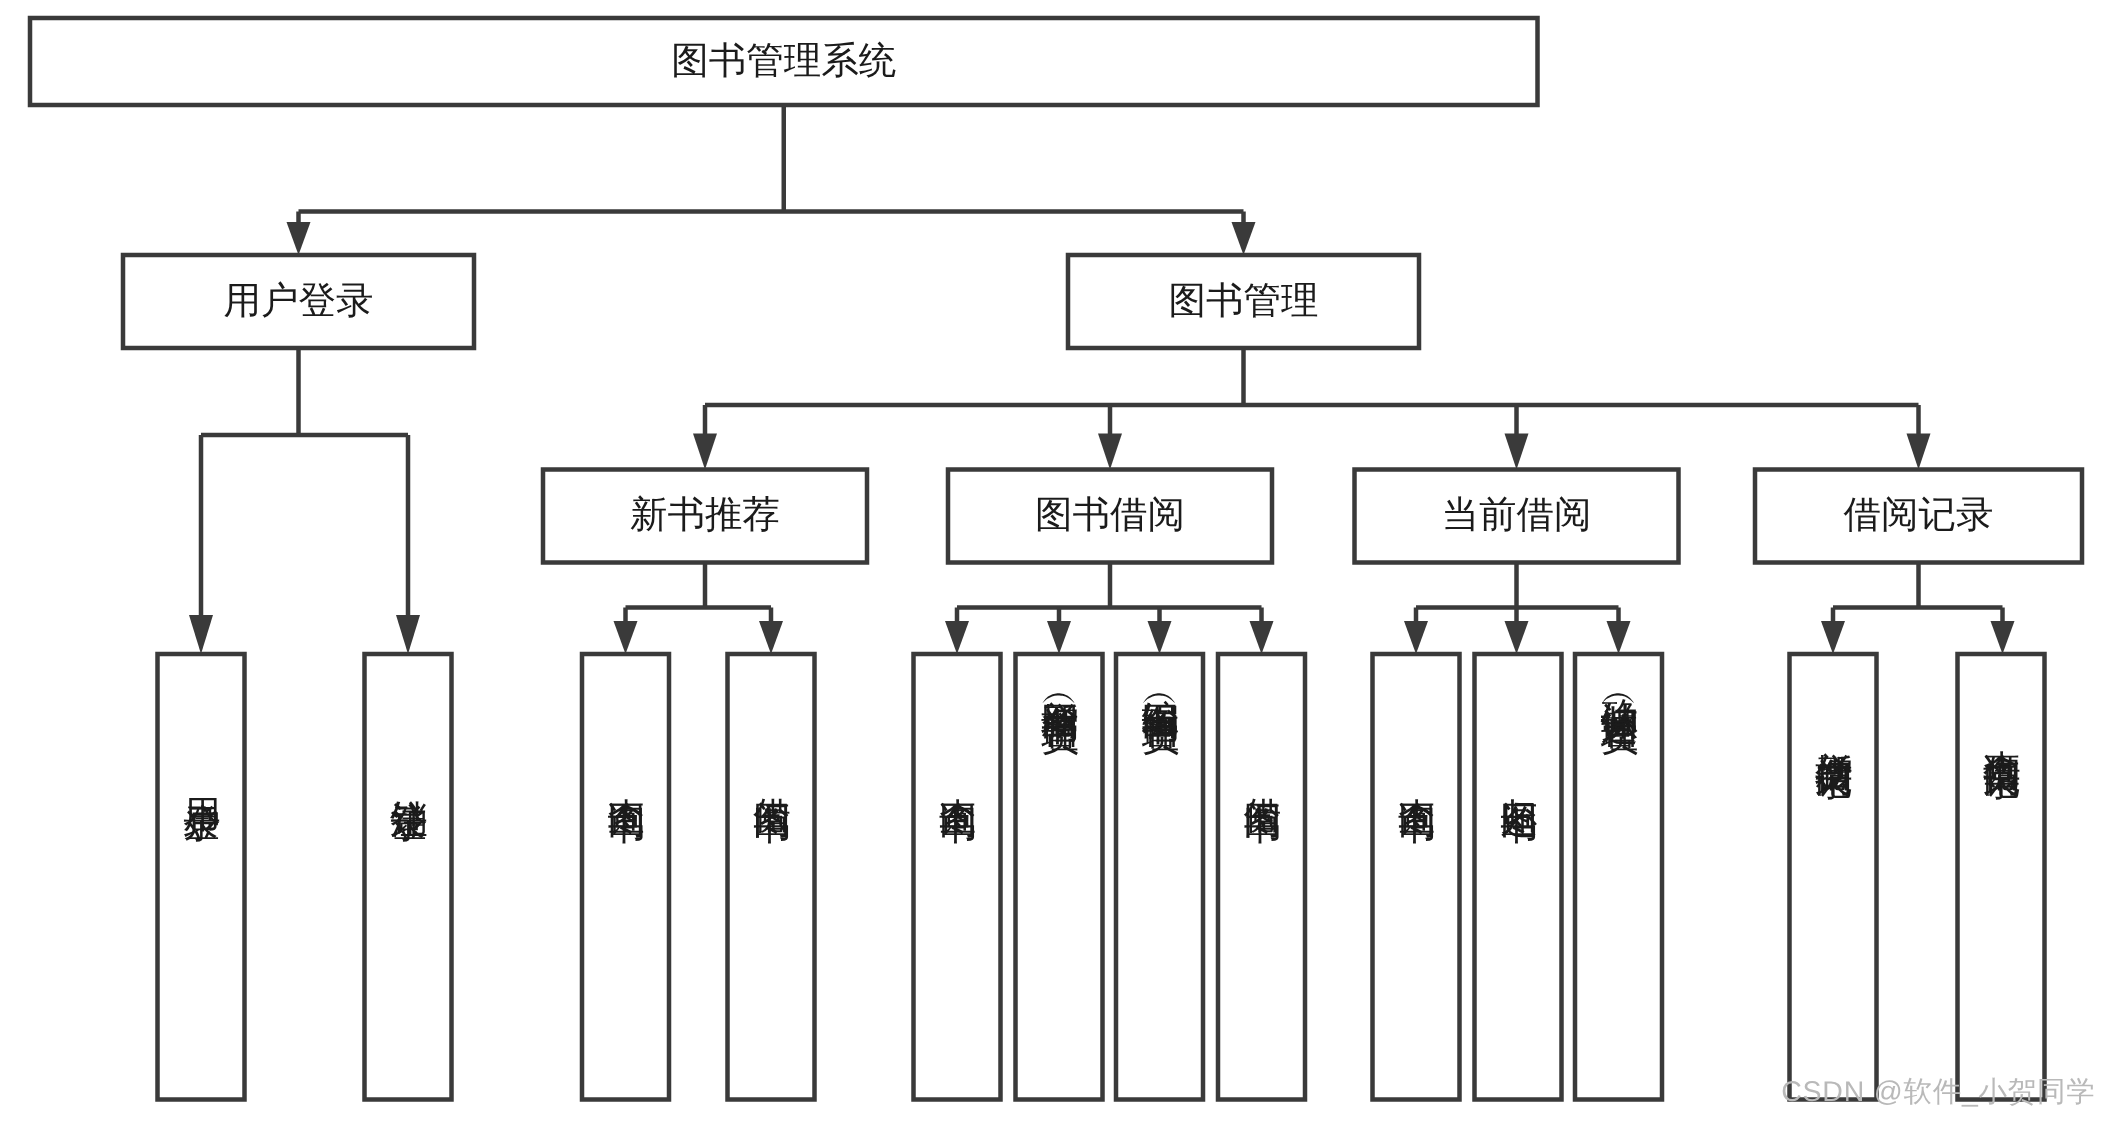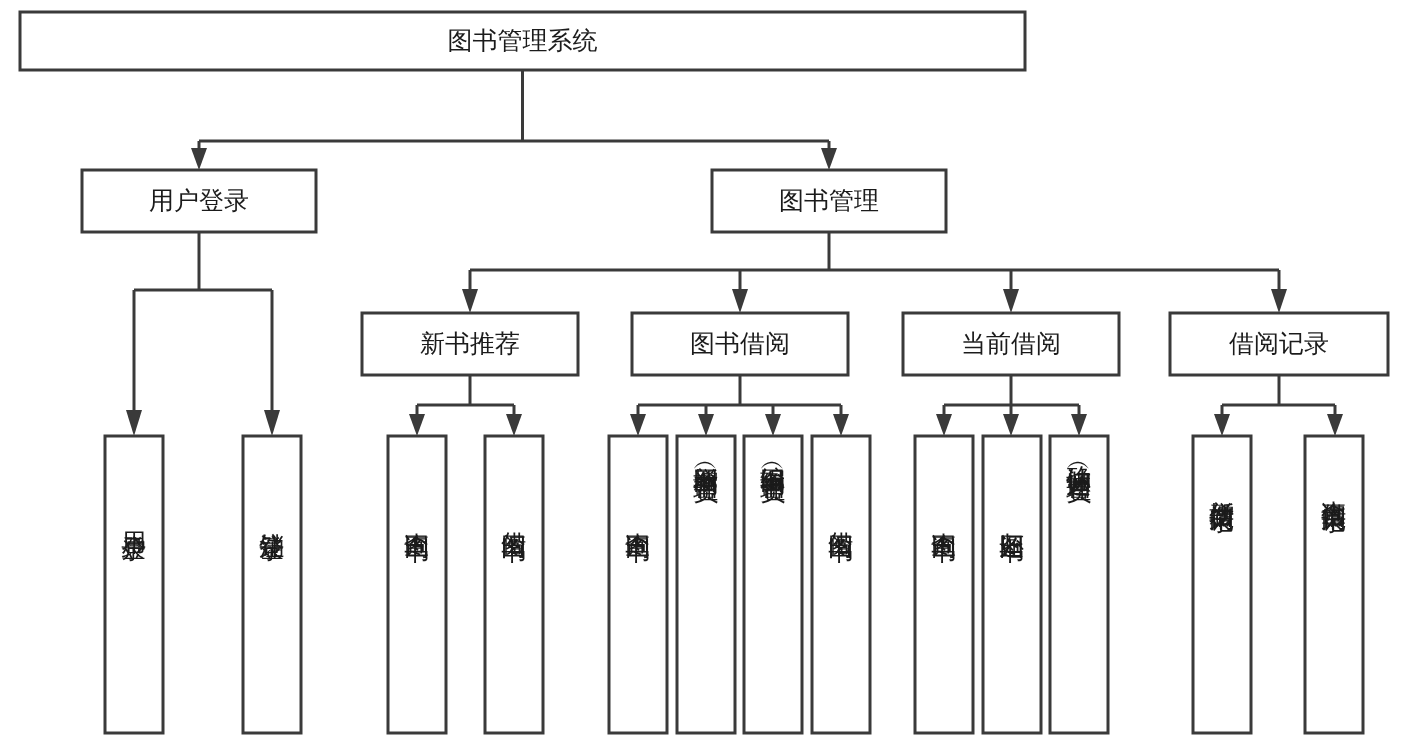--- a/index.html
+++ b/index.html
@@ -248,13 +248,14 @@
     <span class="vert-label" style="margin-top:10px;">确认归还（管理员）</span>
   </div>
 
   <div class="vert-label-wrap" style="left:1193px; top:436px; width:58px; height:297px;">
     <span class="vert-label" style="margin-top:44px;">新增借阅记录</span>
   </div>
   <div class="vert-label-wrap" style="left:1305px; top:436px; width:58px; height:297px;">
     <span class="vert-label" style="margin-top:44px;">查询借阅记录</span>
   </div>
 
+  <div class="watermark">CSDN @软件_小贺同学</div>
 </div>
 
 </body></html>

